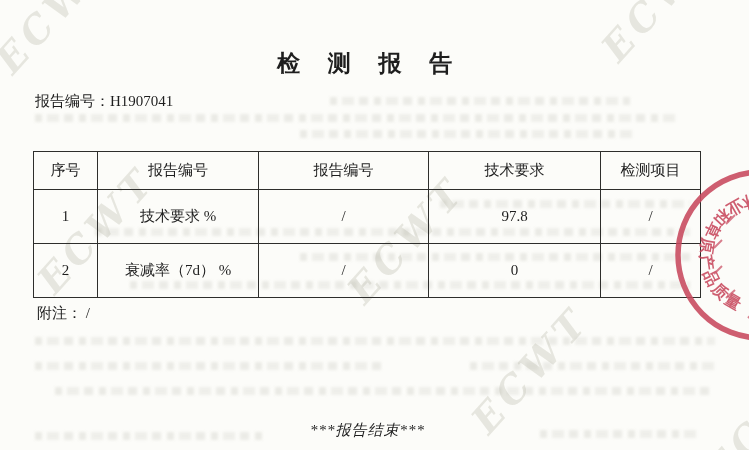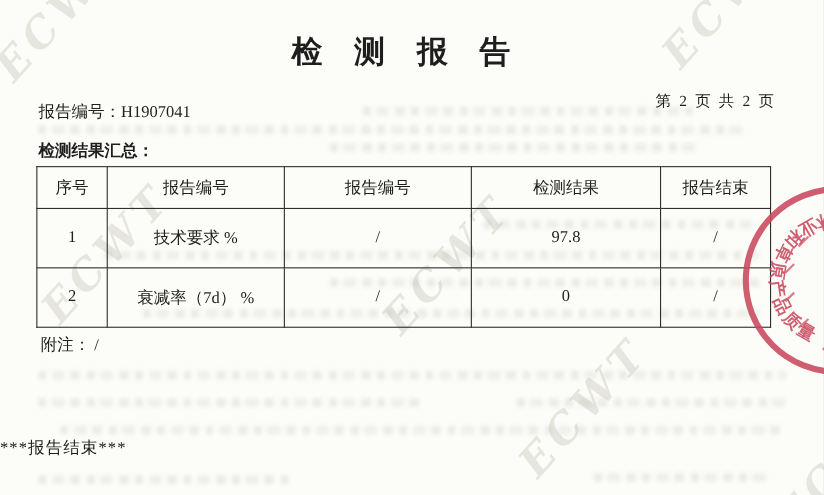--- a/index.html
+++ b/index.html
@@ -20,40 +20,40 @@
   
   .ghost {
     position:absolute; z-index:1; height:8px;
     background:repeating-linear-gradient(90deg,
       rgba(165,165,152,0.55) 0 7px, rgba(0,0,0,0) 7px 12px,
       rgba(165,165,152,0.40) 12px 24px, rgba(0,0,0,0) 24px 29px,
       rgba(165,165,152,0.50) 29px 38px, rgba(0,0,0,0) 38px 44px);
     filter:blur(1.7px); opacity:0.38;
   }
   .title {
-    position:absolute; z-index:2; top:28px; left:0; width:740px;
-    text-align:center; font-size:28px; font-weight:bold; letter-spacing:11px;
+    position:absolute; z-index:2; top:48px; left:0; width:740px;
+    text-align:center; font-size:23px; font-weight:bold; letter-spacing:11px;
   }
   .report-no { position:absolute; z-index:2; left:35px; top:92px; font-size:15px; }
   .page-ind  { position:absolute; z-index:2; left:596px; top:83px; font-size:14px; letter-spacing:2px; }
   .section-heading { position:absolute; z-index:2; left:35px; top:128px; font-size:15px; font-weight:bold; }
   table.results {
     position:absolute; z-index:2; left:33px; top:151px; width:667px;
     border-collapse:collapse; table-layout:fixed; background:transparent;font-family:Liberation Serif, serif;
   }
   table.results th, table.results td {
     border:1.6px solid #2e2e2c; text-align:center; vertical-align:middle;
     font-size:15px; font-weight:normal; padding:0;
   }
   table.results tr.hdr  { height:38px; }
   table.results tr.row  { height:54px; }
   .notes { position:absolute; z-index:2; left:37px; top:304px; font-size:15px;text-align:center; }
   .end-marker {
-    position:absolute; z-index:2; top:398px; left:0; width:735px;
-    font-size:15px; letter-spacing:1px;
+    position:absolute; z-index:2; top:421px; left:0; width:735px;
+    text-align:center; font-size:15px; letter-spacing:1px;font-style:italic;
   }
   .seal { position:absolute; z-index:4; left:656px; top:152px; opacity:0.88; }
 </style>
 </head>
 <body>
 
 <div class="paper">
 
   <div class="watermark" style="left:-14px; top:52px;">ECWT</div>
   <div class="watermark" style="left:592px; top:40px;">ECWT</div>
@@ -75,39 +75,37 @@
   <div class="ghost" style="left:55px;  top:387px; width:660px;"></div>
   <div class="ghost" style="left:540px; top:430px; width:160px;"></div>
   <div class="ghost" style="left:35px;  top:432px; width:230px;"></div>
 
   <div class="title">检 测 报 告</div>
 
   <div class="report-no">
     <span>报告编号：</span><span>H1907041</span>
   </div>
 
-  <div class="page-ind">第 2 页 共 2 页</div>
 
-  <div class="section-heading">检测结果汇总：</div>
 
   <table class="results">
     <colgroup>
       <col style="width:64px">
         <col style="width:161px">
         <col style="width:170px">
         <col style="width:172px">
         <col style="width:100px">
     </colgroup>
     <tbody>
         <tr class="hdr">
       <th>序号</th>
       <th>报告编号</th>
       <th>报告编号</th>
-      <th>检测结果</th>
-      <th>报告结束</th>
+      <th>技术要求</th>
+      <th>检测项目</th>
     </tr>
     <tr class="row">
       <td>1</td>
       <td>技术要求 %</td>
       <td>/</td>
       <td>97.8</td>
       <td>/</td>
     </tr>
     <tr class="row">
       <td>2</td>

